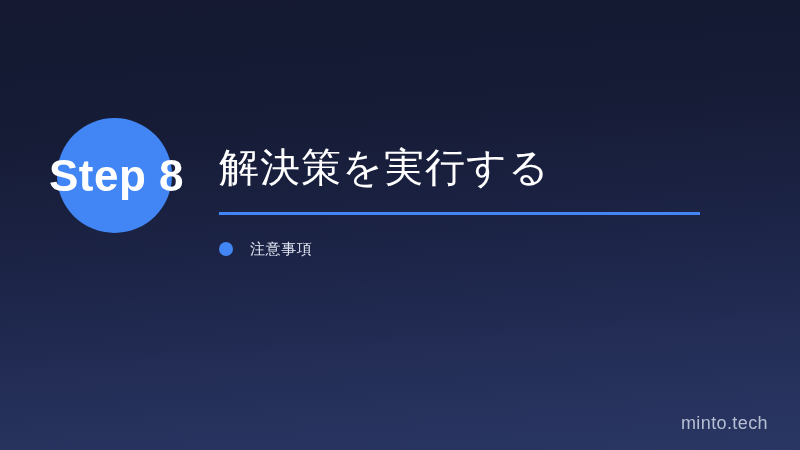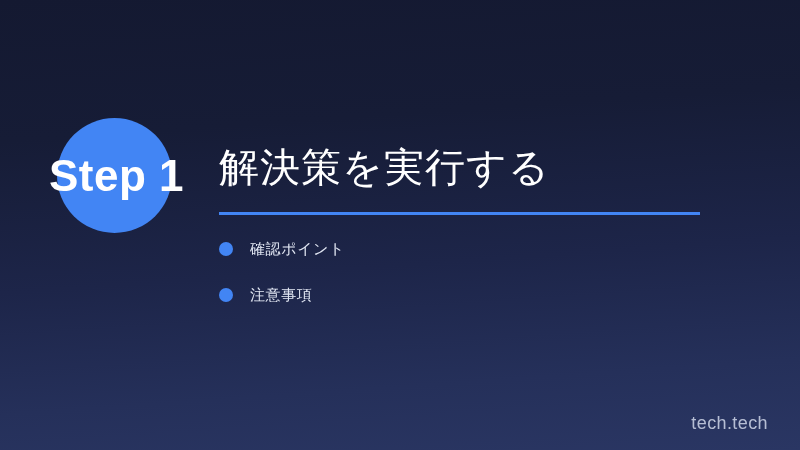--- a/index.html
+++ b/index.html
@@ -122,32 +122,28 @@
     opacity: 0.92;
   }
 </style>
 </head>
 <body>
 
 <div id="slide">
 
   <div id="step-circle"></div>
 
-  <div id="step-label">Step 1</div>
+  <div id="step-label">Step 8</div>
 
   <div id="slide-title">解決策を実行する</div>
 
   <div id="title-divider"></div>
 
   <ul id="bullet-list">
     <li>
       <span class="bullet-dot"></span>
-      <span class="bullet-text">確認ポイント</span>
-    </li>
-    <li>
-      <span class="bullet-dot"></span>
       <span class="bullet-text">注意事項</span>
     </li>
   </ul>
 
-  <div id="watermark">tech.tech</div>
+  <div id="watermark">minto.tech</div>
 
 </div>
 
 </body></html>

